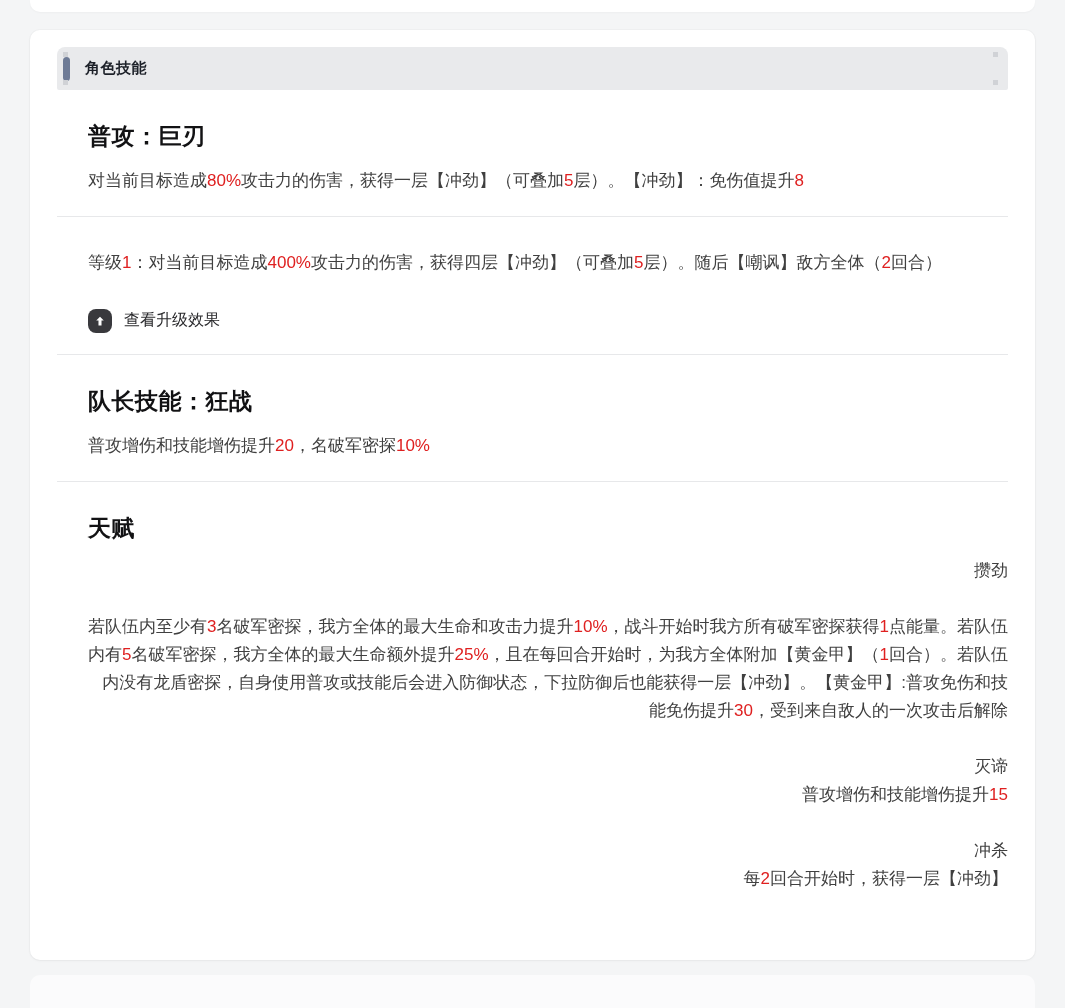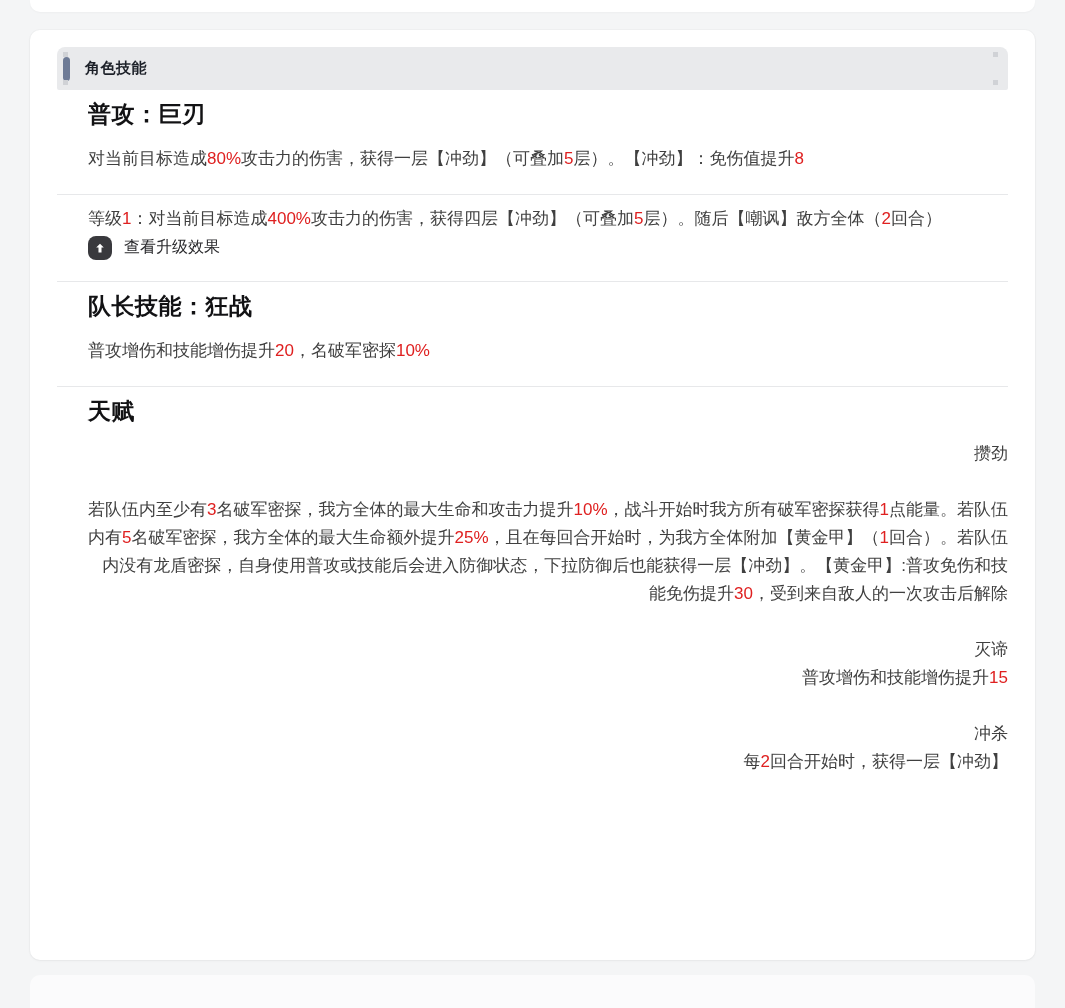--- a/index.html
+++ b/index.html
@@ -40,33 +40,33 @@
   }
   .handle {
     position:absolute; width:5px; height:5px; background:#d0d2d6;
   }
   .handle.tl { left:6px;  top:5px; }
   .handle.bl { left:6px;  bottom:5px; }
   .handle.tr { right:10px; top:5px; }
   .handle.br { right:10px; bottom:5px; }
 
   .content { margin:0 27px; }
-  .sec { padding:10px 0 21px 31px; border-bottom:1px solid #e7e8ea; }
+  .sec { padding:32px 0 21px 31px; border-bottom:1px solid #e7e8ea; }
   .sec.last { border-bottom:none; }
   .sec h2 {
     margin:0 0 15px 0; font-size:23px; font-weight:700; color:#121214;
     letter-spacing:.5px; line-height:1.3;
   }
   .body {
     margin:0; font-size:17px; color:#404040; line-height:28px;
   }
   .hl { color:#df2020; }
 
   .upgrade {
-    margin-top:3px; display:flex; align-items:center; gap:12px;
+    margin-top:32px; display:flex; align-items:center; gap:12px;
     cursor:pointer; user-select:none;text-align:right;
   }
   .up-icon {
     width:24px; height:24px; border-radius:8px; background:#39393d;
     display:flex; align-items:center; justify-content:center; flex:0 0 auto;
   }
   .up-icon svg { display:block; }
   .upgrade-label { font-size:16px; color:#2b2b2e; }
 
   .talents { margin-top:-2px;text-align:right; }

